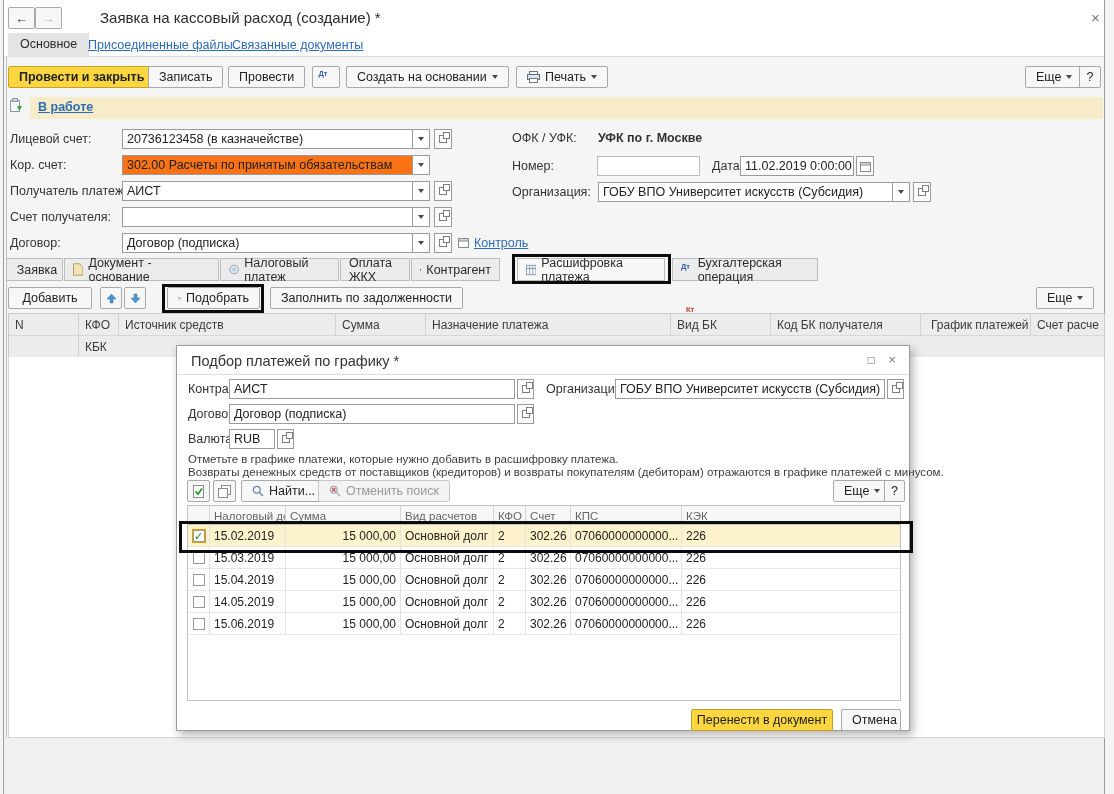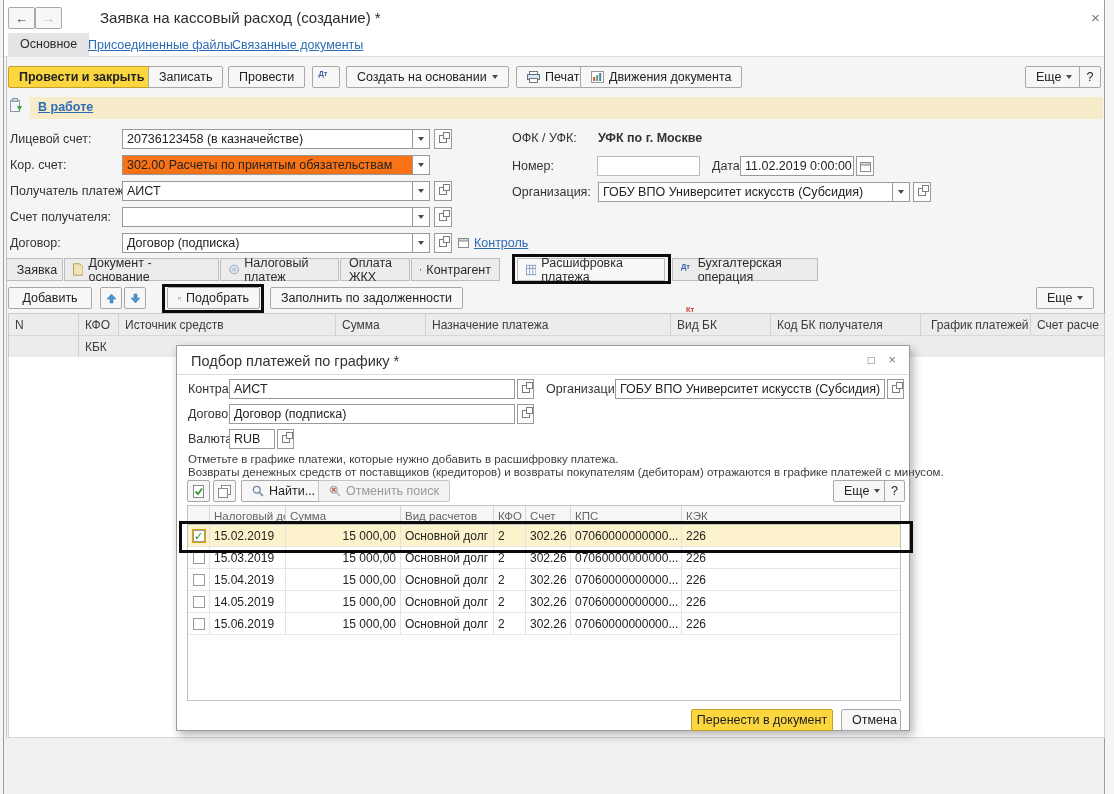--- a/index.html
+++ b/index.html
@@ -100,29 +100,20 @@
   </div>
   <div class="btn" style="left:516px; top:66px;">
     <svg width="13" height="12" viewBox="0 0 13 12">
         <rect x="2.5" y="0.5" width="8" height="3" fill="#fff" stroke="#777"></rect>
         <rect x="0.5" y="3.5" width="12" height="5" fill="#dce6f1" stroke="#55708f"></rect>
         <rect x="2.5" y="7.5" width="8" height="4" fill="#fff" stroke="#777"></rect>
       </svg>
     <span>Печать</span>
     <span class="caret"></span>
   </div>
-  <div class="btn" style="left:580px; top:66px;">
-    <svg width="13" height="12" viewBox="0 0 13 12">
-        <rect x="0.5" y="0.5" width="12" height="11" fill="#fff" stroke="#999"></rect>
-        <rect x="2.2" y="6" width="2" height="4" fill="#d04a3a"></rect>
-        <rect x="5.2" y="4" width="2" height="6" fill="#58a55c"></rect>
-        <rect x="8.2" y="2" width="2" height="8" fill="#4a7ebb"></rect>
-      </svg>
-    <span>Движения документа</span>
-  </div>
   <div class="btn" style="left:1025px; top:66px;">
     <span>Еще</span>
     <span class="caret"></span>
   </div>
   <div class="btn iconbtn" style="left:1079px; top:66px; width:22px;">
     <span>?</span>
   </div>
 
   <svg class="abs" style="left:9px; top:98px;" width="14" height="15" viewBox="0 0 14 15">
     <rect x="1.5" y="2.5" width="9" height="11" fill="#f4f6f8" stroke="#8a97a5"></rect>

